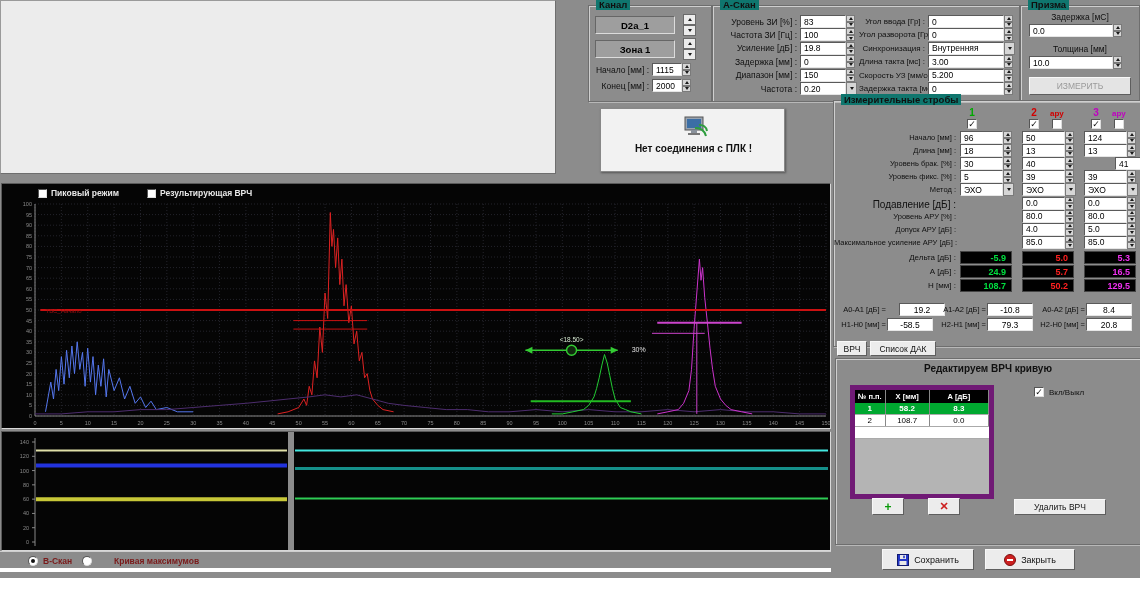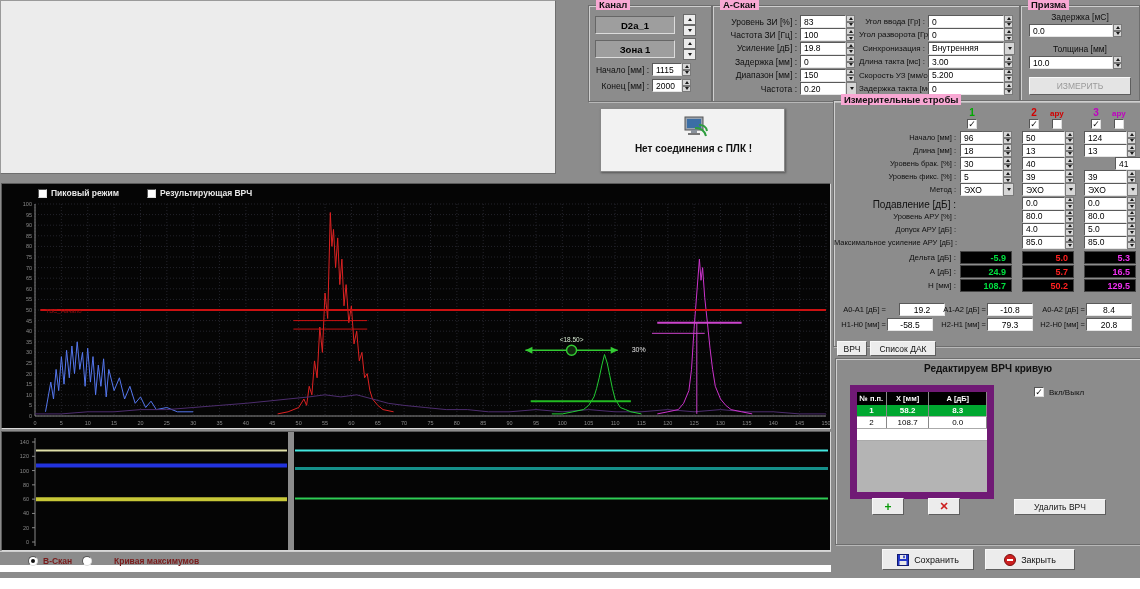--- a/index.html
+++ b/index.html
@@ -1,19 +1,19 @@
 <!DOCTYPE html>
 <html><head>
 <meta charset="utf-8">
 <style>
   html,body{margin:0;padding:0;background:#fff;}
   #win{position:relative;width:1140px;height:589px;background:#8c8c8c;font-family:"Liberation Sans",sans-serif;overflow:hidden;color:#111;}
   .abs{position:absolute;}
   .gb{position:absolute;border:1px solid #6e6e6e;box-shadow:inset 1px 1px 0 #cfcfcf, 1px 1px 0 #b8b8b8;}
-  .gb-title{position:absolute;top:-7px;left:7px;background:#f9a8d4;padding:0 3px;font-size:9.5px;font-weight:bold;color:#101010;white-space:nowrap;}
+  .gb-title{position:absolute;top:-7px;left:7px;background:#0f766e;padding:0 3px;font-size:9.5px;font-weight:bold;color:#101010;white-space:nowrap;}
   .lbl{font-size:8.5px;color:#101010;white-space:nowrap;}
   .fld{background:#fff;border:1px solid;border-color:#5a5a5a #e6e6e6 #e6e6e6 #5a5a5a;font-size:8.5px;color:#000;display:flex;align-items:center;padding:0 3px;box-sizing:border-box;height:13px;}
   .spin{display:flex;flex-direction:column;width:9px;height:13px;box-sizing:border-box;}
   .spin>div{flex:1;background:#d6d6d6;border:1px solid #7a7a7a;display:flex;align-items:center;justify-content:center;box-sizing:border-box;}
   .tri-up{width:0;height:0;border-left:2px solid transparent;border-right:2px solid transparent;border-bottom:3px solid #1a1a1a;}
   .tri-dn{width:0;height:0;border-left:2px solid transparent;border-right:2px solid transparent;border-top:3px solid #1a1a1a;}
   .combo-arrow{width:11px;height:13px;background:#d6d6d6;border:1px solid #7a7a7a;display:flex;align-items:center;justify-content:center;box-sizing:border-box;}
   .chk{width:10px;height:10px;background:#fff;border:1px solid;border-color:#555 #ddd #ddd #555;font-size:9px;line-height:9px;text-align:center;color:#111;box-sizing:border-box;}
   .btn{background:#ececec;border:1px solid;border-color:#f8f8f8 #5e5e5e #5e5e5e #f8f8f8;font-size:8.5px;display:flex;align-items:center;justify-content:center;box-sizing:border-box;cursor:default;color:#111;}
   .disp{background:#9e9e9e;border:1px solid;border-color:#666 #dcdcdc #dcdcdc #666;display:flex;align-items:center;justify-content:center;font-size:9.5px;font-weight:bold;color:#000;box-sizing:border-box;}
@@ -553,21 +553,21 @@
         <div class="lbl rlbl" style="position: absolute; left: 203px; top: 219px; width: 48px; font-size: 7.5px;">H2-H0 [мм] =</div>
         <div class="fld" style="position: absolute; left: 252px; top: 217px; width: 46px; justify-content: center;">20.8</div>
       </div>
   </div>
 
   <div class="tab" id="tab-vrc" style="left:837px;top:341px;width:30px;height:15px;">ВРЧ</div>
   <div class="tab" id="tab-dak" style="left:870px;top:341px;width:66px;height:15px;">Список ДАК</div>
 
   <div class="gb" style="left:835px;top:358px;width:304px;height:185px;">
     <div style="position:absolute;left:0;top:4px;width:304px;text-align:center;font-size:10px;font-weight:bold;">Редактируем ВРЧ кривую</div>
-    <div id="vrc-table" style="position:absolute;left:14px;top:26px;width:144px;height:114px;border:7px solid #701a75;background:#b4b4b4;box-sizing:border-box;">
+    <div id="vrc-table" style="position:absolute;left:14px;top:26px;width:144px;height:114px;border:5px solid #701a75;background:#b4b4b4;box-sizing:border-box;">
         <div style="display: flex; height: 13px; background: rgb(0, 0, 0);">
           <div class="vrc-cell" style="width: 32px; color: rgb(255, 255, 255); font-size: 7.5px; font-weight: bold;">№ п.п.</div>
           <div class="vrc-cell" style="width: 46px; color: rgb(255, 255, 255); font-size: 7.5px; font-weight: bold;">X [мм]</div>
           <div class="vrc-cell" style="width: 62px; color: rgb(255, 255, 255); font-size: 7.5px; font-weight: bold;">А [дБ]</div>
         </div>
         <div style="display: flex; height: 11px; background: rgb(0, 168, 48); color: rgb(255, 255, 255); font-weight: bold; border-bottom: 1px solid rgb(170, 170, 170);">
           <div class="vrc-cell" style="width: 32px;">1</div>
           <div class="vrc-cell" style="width: 46px;">58.2</div>
           <div class="vrc-cell" style="width: 62px;">8.3</div>
         </div>
@@ -751,21 +751,21 @@
         <rect x="286" y="0" width="6" height="118" fill="#8c8c8c"></rect>
         <line x1="34" y1="18.57142857142857" x2="285" y2="18.57142857142857" stroke="#e0e0a8" stroke-width="2"></line>
         <line x1="34" y1="33.57142857142857" x2="285" y2="33.57142857142857" stroke="#2233dd" stroke-width="4"></line>
         <line x1="34" y1="67.14285714285714" x2="285" y2="67.14285714285714" stroke="#c8c838" stroke-width="4"></line>
         <line x1="293" y1="18.57142857142857" x2="826" y2="18.57142857142857" stroke="#44e8e0" stroke-width="2"></line>
         <line x1="293" y1="36.42857142857143" x2="826" y2="36.42857142857143" stroke="#15908a" stroke-width="3"></line>
         <line x1="293" y1="66.42857142857143" x2="826" y2="66.42857142857143" stroke="#2ecc55" stroke-width="2"></line>
       </svg>
   </div>
 
-  <div class="abs" style="left:0;top:551px;width:831px;height:21px;background:#8c8c8c;border-top:1px solid #cfcfcf;border-bottom:7px solid #ffffff;box-sizing:border-box;">
+  <div class="abs" style="left:0;top:551px;width:831px;height:21px;background:#8c8c8c;border-top:1px solid #cfcfcf;border-bottom:4px solid #ffffff;box-sizing:border-box;">
     <div class="row" style="left:28px;top:4px;gap:5px;">
       <div class="radio sel"></div>
       <div class="lbl" style="font-weight:bold;color:#7a1a1a;">В-Скан</div>
     </div>
     <div class="row" style="left:82px;top:4px;gap:5px;">
       <div class="radio"></div>
       <div class="lbl" style="font-weight:bold;color:#7a1a1a;padding-left:17px;">Кривая максимумов</div>
     </div>
   </div>
 

